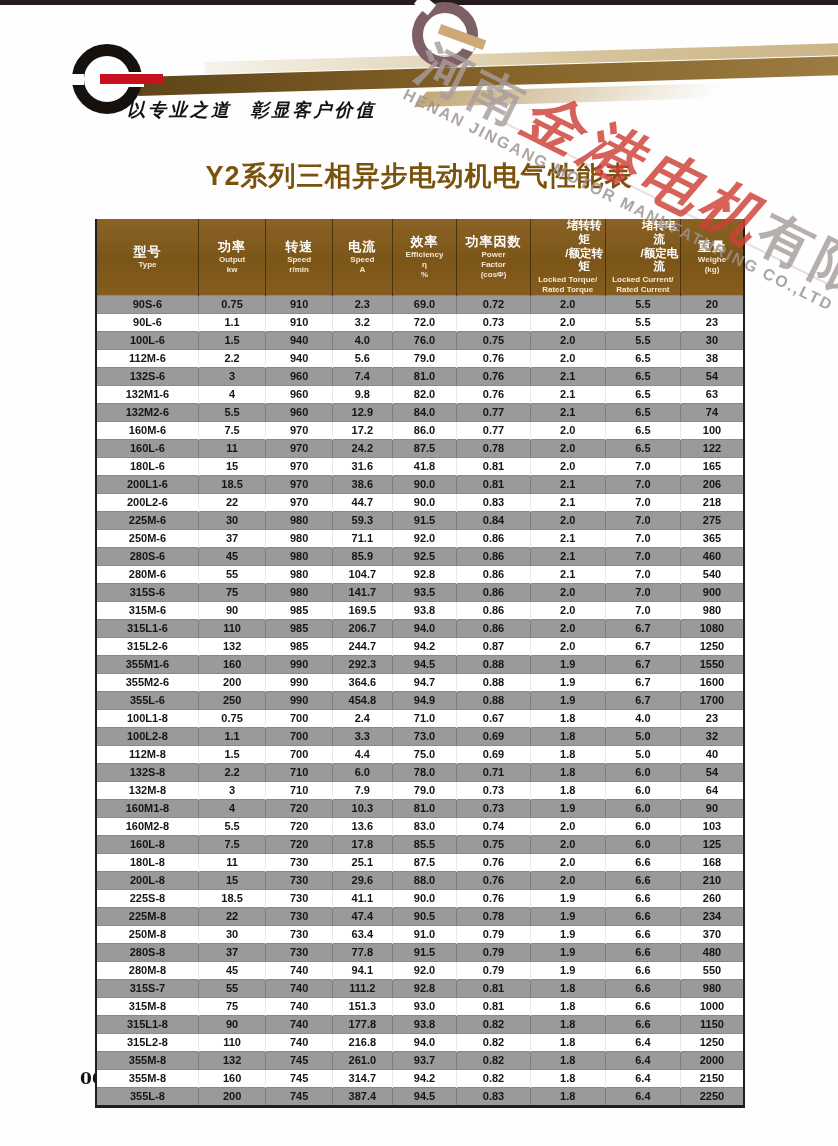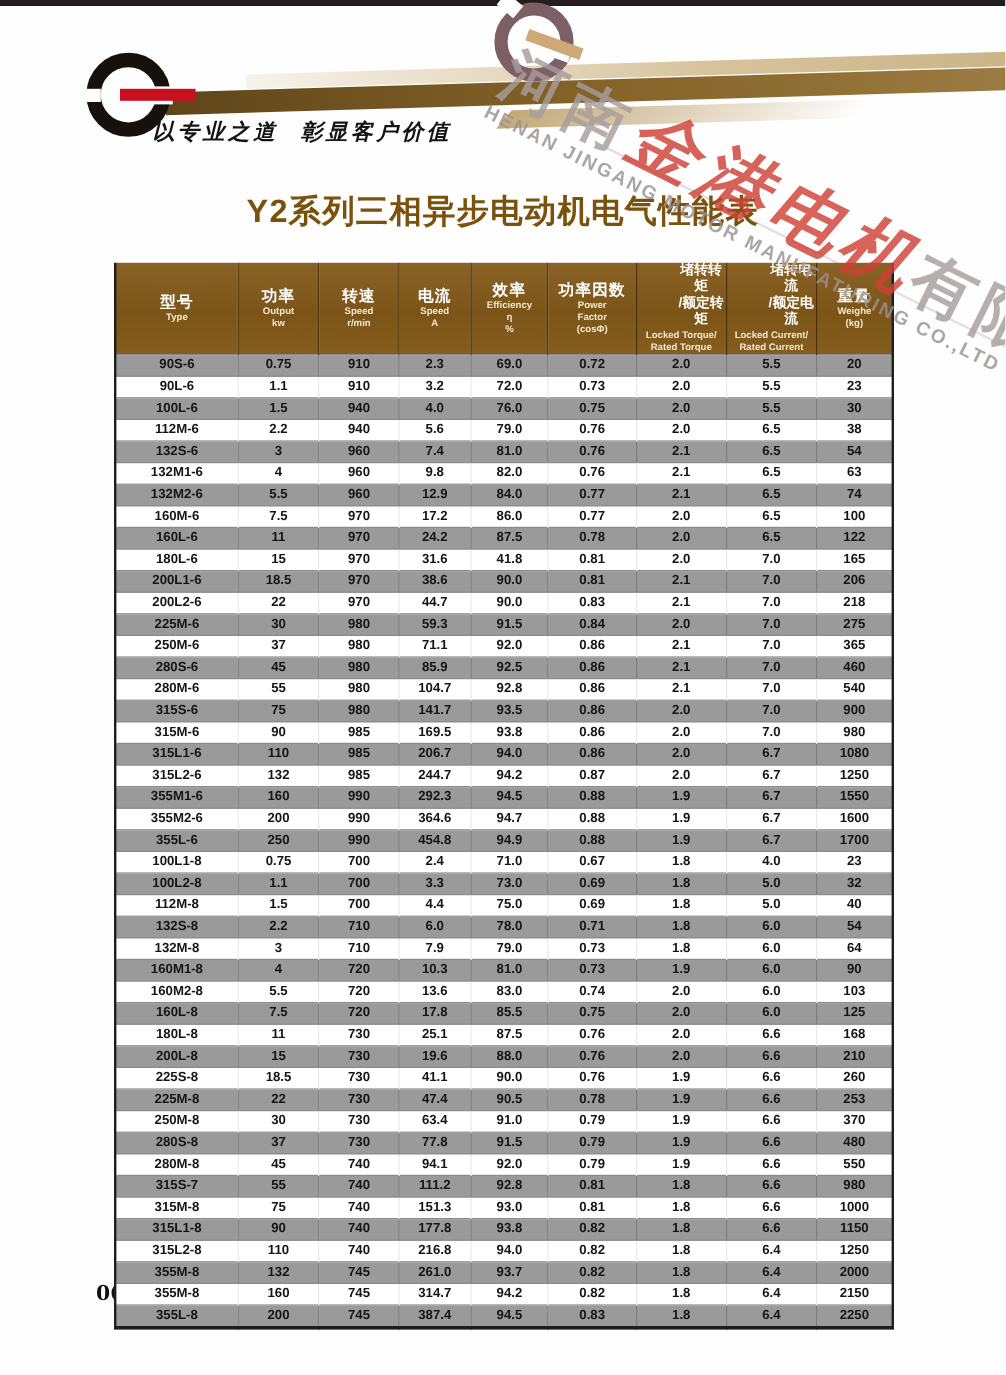--- a/index.html
+++ b/index.html
@@ -528,21 +528,21 @@
           <td>87.5</td>
           <td>0.76</td>
           <td>2.0</td>
           <td>6.6</td>
           <td>168</td>
         </tr>
         <tr class="even">
           <td>200L-8</td>
           <td>15</td>
           <td>730</td>
-          <td>19.6</td>
+          <td>29.6</td>
           <td>88.0</td>
           <td>0.76</td>
           <td>2.0</td>
           <td>6.6</td>
           <td>210</td>
         </tr>
         <tr class="odd">
           <td>225S-8</td>
           <td>18.5</td>
           <td>730</td>
@@ -555,21 +555,21 @@
         </tr>
         <tr class="even">
           <td>225M-8</td>
           <td>22</td>
           <td>730</td>
           <td>47.4</td>
           <td>90.5</td>
           <td>0.78</td>
           <td>1.9</td>
           <td>6.6</td>
-          <td>253</td>
+          <td>234</td>
         </tr>
         <tr class="odd">
           <td>250M-8</td>
           <td>30</td>
           <td>730</td>
           <td>63.4</td>
           <td>91.0</td>
           <td>0.79</td>
           <td>1.9</td>
           <td>6.6</td>

